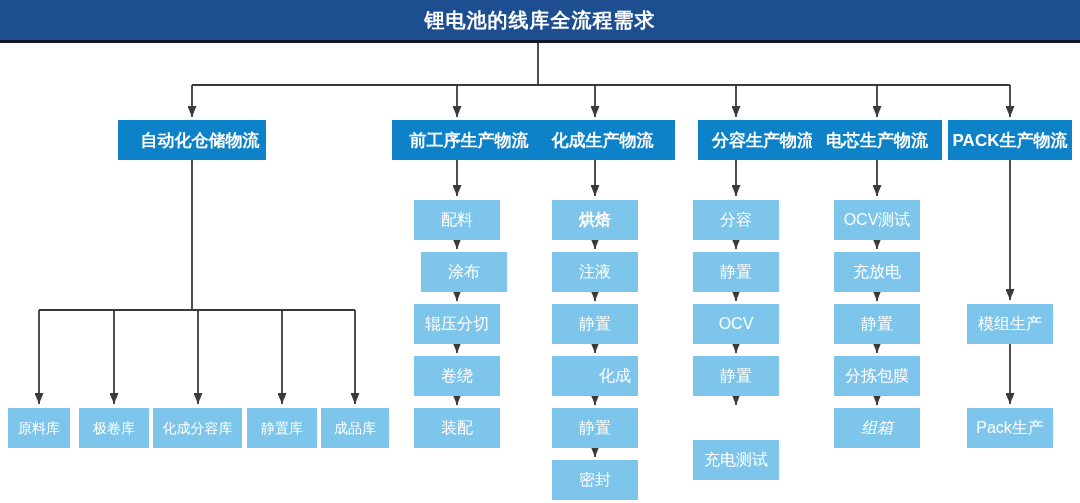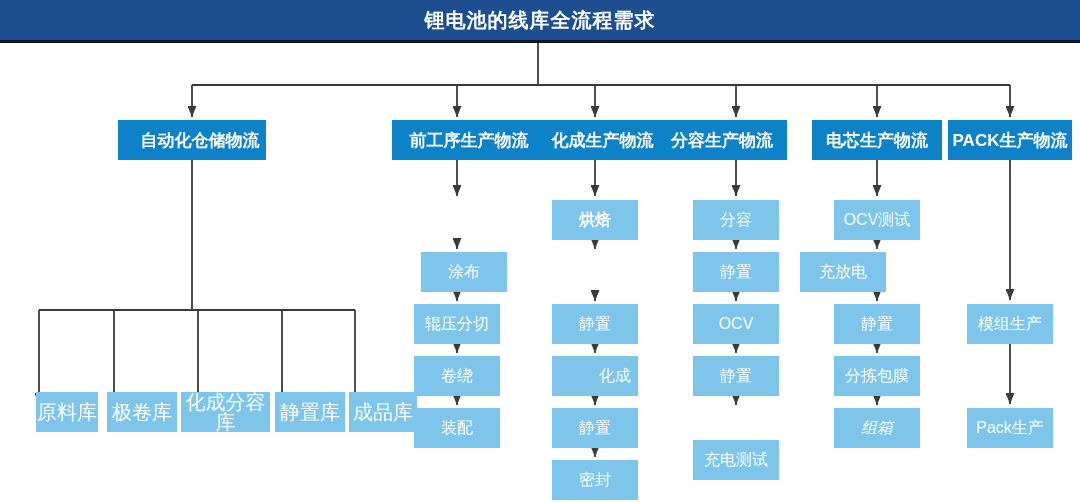--- a/index.html
+++ b/index.html
@@ -16,21 +16,21 @@
   }
   #connectors{position:absolute;left:0;top:0;width:1080px;height:503px;}
   #connectors path.ln{stroke:var(--connector,#3a3a3a);stroke-width:1.8;fill:none;}
   #connectors .arrowhead{fill:var(--connector,#3a3a3a);}
   .box{
     position:absolute;height:40px;display:flex;align-items:center;justify-content:center;
     color:var(--text,#fff);text-align:center;box-sizing:border-box;line-height:1;
   }
   .lv2{top:120px;background:var(--branch-box,#0e82c8);font-size:17px;font-weight:bold;}
   .step{width:86px;background:var(--step-box,#7ec5eb);font-size:16px;}
-  .wh{top:392px;background:var(--step-box,#7ec5eb);font-size:20px;margin-left:28px;}
+  .wh{top:408px;background:var(--step-box,#7ec5eb);font-size:14px;}
 </style>
 </head>
 <body>
 
 <div id="canvas">
 
   <svg id="connectors" viewBox="0 0 1080 503" xmlns="http://www.w3.org/2000/svg">
     <defs>
       <marker id="arw" markerUnits="userSpaceOnUse" markerWidth="11" markerHeight="9" refX="11" refY="4.5" orient="auto">
         <path class="arrowhead" d="M0,0 L11,4.5 L0,9 Z"></path>
@@ -82,43 +82,45 @@
     <path class="ln" marker-end="url(#arw)" d="M877 292 V301"></path>
     <path class="ln" marker-end="url(#arw)" d="M877 344 V353"></path>
     <path class="ln" marker-end="url(#arw)" d="M877 396 V405"></path>
   </svg>
 
   <div id="title-bar">锂电池的线库全流程需求</div>
 
   <div class="box lv2" style="left:118px;width:148px;padding-left:16px;">自动化仓储物流</div>
   <div class="box lv2" style="left:392px;width:154px;">前工序生产物流</div>
   <div class="box lv2" style="left:530px;width:145px;">化成生产物流</div>
-  <div class="box lv2" style="left:657px;width:130px;text-align:center;">分容生产物流</div>
+  <div class="box lv2" style="left:698px;width:130px;text-align:center;">分容生产物流</div>
   <div class="box lv2" style="left:812px;width:130px;">电芯生产物流</div>
   <div class="box lv2" style="left:948px;width:124px;">PACK生产物流</div>
 
+  <div class="box step" style="left:414px;top:200px;">配料</div>
   <div class="box step" style="left:414px;top:252px;margin-left:7px;">涂布</div>
   <div class="box step" style="left:414px;top:304px;">辊压分切</div>
   <div class="box step" style="left:414px;top:356px;">卷绕</div>
   <div class="box step" style="left:414px;top:408px;">装配</div>
 
   <div class="box step" style="left:552px;top:200px;font-weight:bold;">烘焙</div>
+  <div class="box step" style="left:552px;top:252px;">注液</div>
   <div class="box step" style="left:552px;top:304px;">静置</div>
   <div class="box step" style="left:552px;top:356px;padding-left:40px;">化成</div>
   <div class="box step" style="left:552px;top:408px;">静置</div>
   <div class="box step" style="left:552px;top:460px;">密封</div>
 
   <div class="box step" style="left:693px;top:200px;">分容</div>
   <div class="box step" style="left:693px;top:252px;">静置</div>
   <div class="box step" style="left:693px;top:304px;">OCV</div>
   <div class="box step" style="left:693px;top:356px;">静置</div>
   <div class="box step" style="left:693px;top:408px;margin-top:32px;">充电测试</div>
 
   <div class="box step" style="left:834px;top:200px;">OCV测试</div>
-  <div class="box step" style="left:800px;top:252px;">充放电</div>
+  <div class="box step" style="left:834px;top:252px;">充放电</div>
   <div class="box step" style="left:834px;top:304px;">静置</div>
   <div class="box step" style="left:834px;top:356px;">分拣包膜</div>
   <div class="box step" style="left:834px;top:408px;font-style:italic;">组箱</div>
 
   <div class="box step" style="left:967px;top:304px;">模组生产</div>
   <div class="box step" style="left:967px;top:408px;">Pack生产</div>
 
   <div class="box wh" style="left:8px;width:62px;">原料库</div>
   <div class="box wh" style="left:79px;width:70px;">极卷库</div>
   <div class="box wh" style="left:153px;width:89px;">化成分容库</div>

